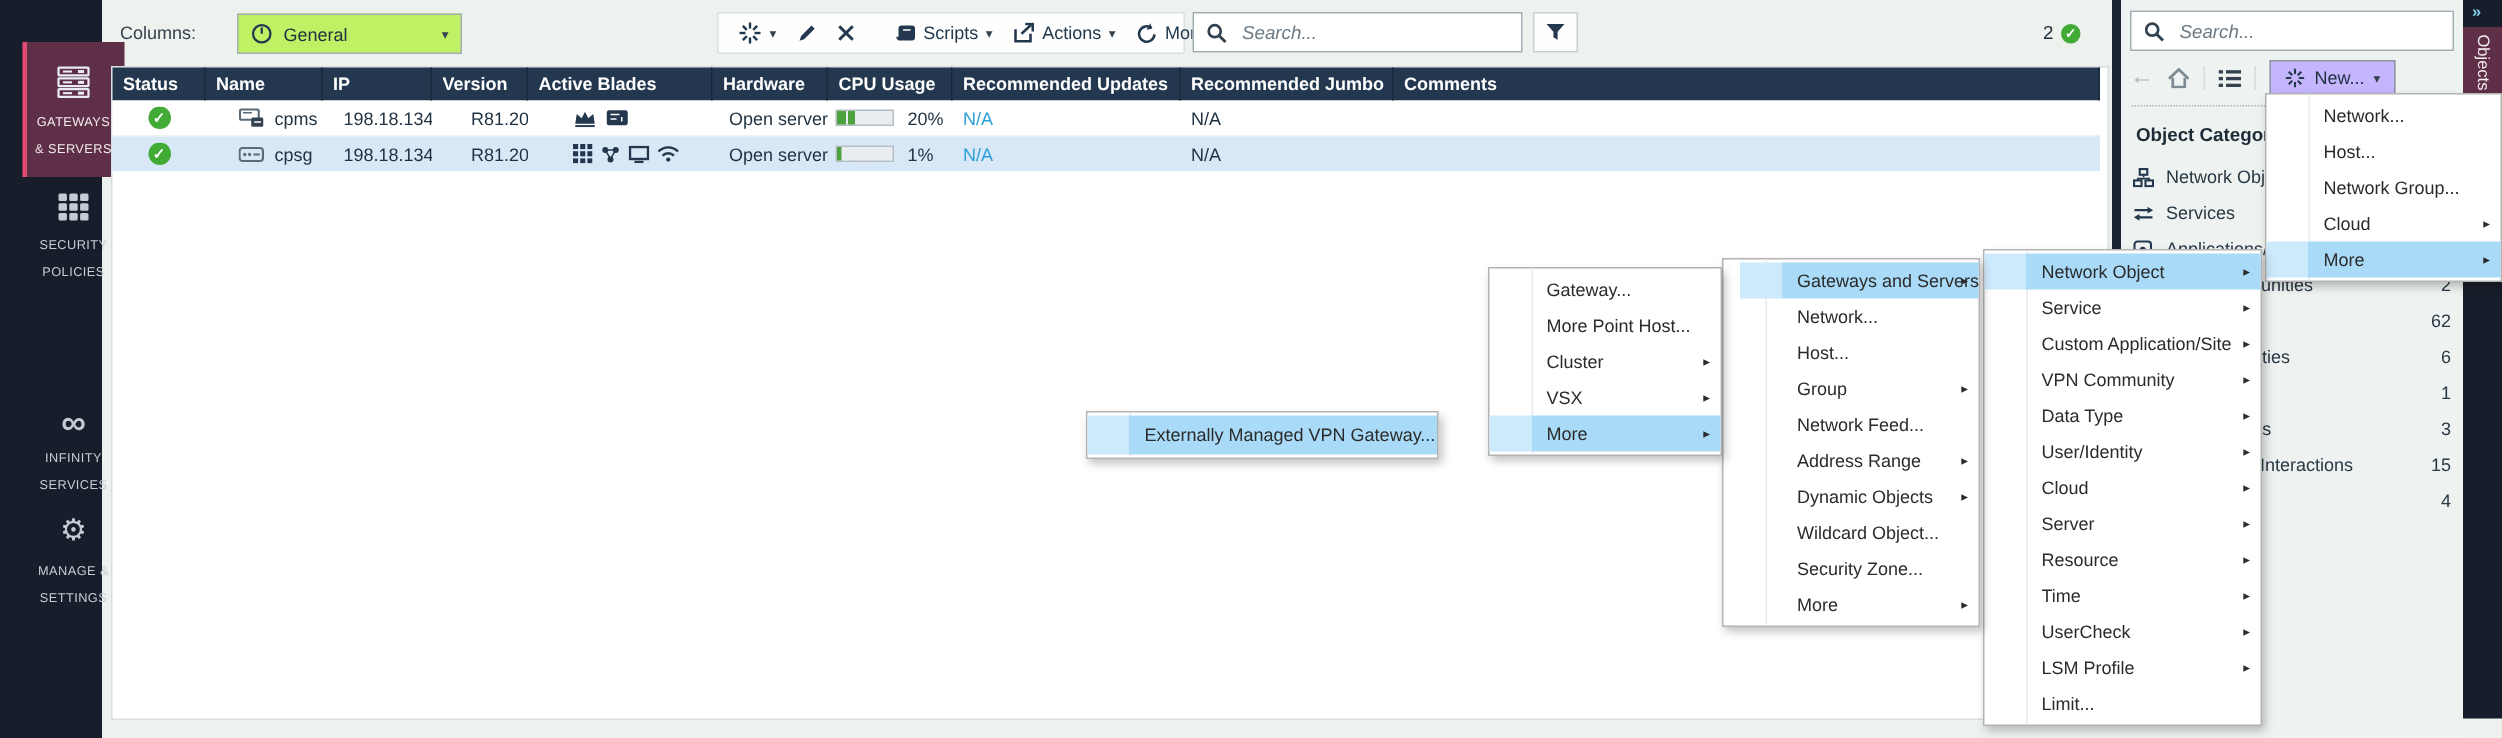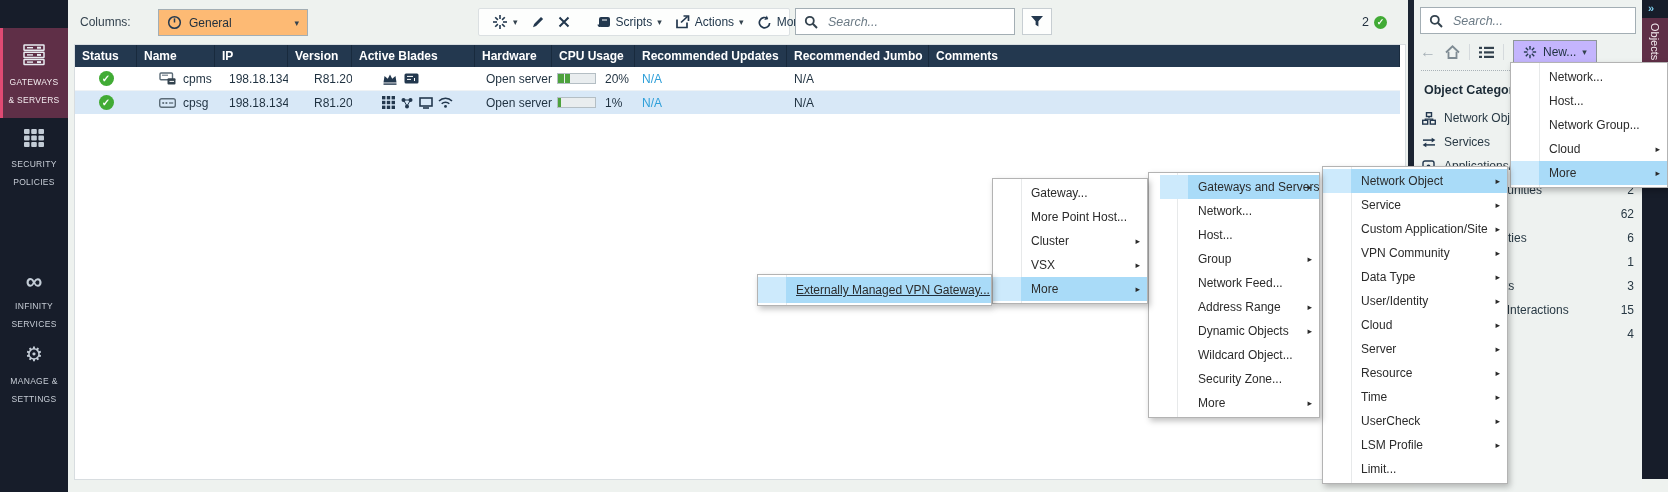--- a/index.html
+++ b/index.html
@@ -2,31 +2,31 @@
 <html><head>
 <meta charset="utf-8">
 <style>
   html,body{margin:0;padding:0;background:#dfe4e1;}
   .screen{position:relative;width:1668px;height:492px;background:#eef2ef;
     font-family:"Liberation Sans",sans-serif;overflow:hidden;color:#22313f;}
   svg{display:block}
 
   
   .sidebar{position:absolute;left:0;top:0;width:68px;height:492px;background:#171d2a;}
-  .side-item{position:absolute;left:0;width:68px;text-align:center;cursor:pointer;}
+  .side-item{position:absolute;left:15px;width:68px;text-align:center;cursor:pointer;}
   .side-item .ico{display:flex;justify-content:center;margin-bottom:5px;}
   .side-item .lbl{font-size:8.5px;line-height:1.55;letter-spacing:.3px;color:#c7cdd6;white-space:pre-line;}
   .side-item.active{background:#5f2f47;}
   .side-item.active::before{content:"";position:absolute;left:0;top:0;bottom:0;width:3px;background:#e04a73;}
   .side-item.active .lbl{color:#f3ebef;}
 
   
   .main-card{position:absolute;left:74px;top:44px;width:1330px;height:434px;background:#ffffff;border:1px solid #d8dde0;}
   .tb-label{position:absolute;top:15px;font-size:12px;color:#33424e;}
-  .dropdown{position:absolute;display:flex;align-items:center;gap:7px;background:#fdba74;border:1px solid #a3aeb4;height:25px;padding:0 8px;font-size:12px;color:#22313f;cursor:pointer;}
+  .dropdown{position:absolute;display:flex;align-items:center;gap:7px;background:#bef264;border:1px solid #a3aeb4;height:25px;padding:0 8px;font-size:12px;color:#22313f;cursor:pointer;}
   .caret{font-size:9px;color:#33424e;margin-left:auto;}
   .toolgroup{position:absolute;left:478px;top:8px;height:28px;width:312px;background:#fdfefd;border:1px solid #dbe0e2;border-radius:2px;display:flex;align-items:center;gap:13px;padding:0 13px;box-sizing:border-box;}
   .tbtn{display:flex;align-items:center;gap:5px;font-size:12px;color:#22384c;cursor:pointer;white-space:nowrap;}
   .vsep{width:1px;height:16px;background:#d5dadd;}
   .searchbox{position:absolute;display:flex;align-items:center;gap:8px;background:#fff;border:1px solid #a3aeb4;padding:0 8px;box-sizing:border-box;}
   .searchbox input{border:none;outline:none;flex:1;font-size:12.5px;font-family:"Liberation Sans",sans-serif;color:#22313f;background:transparent;}
   .searchbox input::placeholder{font-style:italic;color:#6b7a85;}
   .funnelbtn{position:absolute;left:1022px;top:8px;width:30px;height:27px;background:#fdfefd;border:1px solid #c7ced2;display:flex;align-items:center;justify-content:center;cursor:pointer;box-sizing:border-box;}
   .countbadge{position:absolute;left:1362px;top:15px;display:flex;align-items:center;gap:5px;font-size:12.5px;color:#22313f;}
   .okdot{width:13px;height:13px;border-radius:50%;background:#41ab35;color:#fff;font-size:9px;font-weight:bold;display:flex;align-items:center;justify-content:center;}
@@ -676,19 +676,19 @@
     <div class="mi">
         <span>VSX</span>
         <span class="arr">▸</span>
       </div>
     <div class="mi hl">
         <span>More</span>
         <span class="arr">▸</span>
       </div>
   </div>
 
-  <div class="menu" style="left:757px;top:274px;width:235px;text-decoration:underline;">
+  <div class="menu" style="left:724px;top:274px;width:235px;">
     <div class="mi hl" style="height:26px;">
         <span>Externally Managed VPN Gateway...</span>
       </div>
   </div>
 
 </div>
 
 </body></html>

